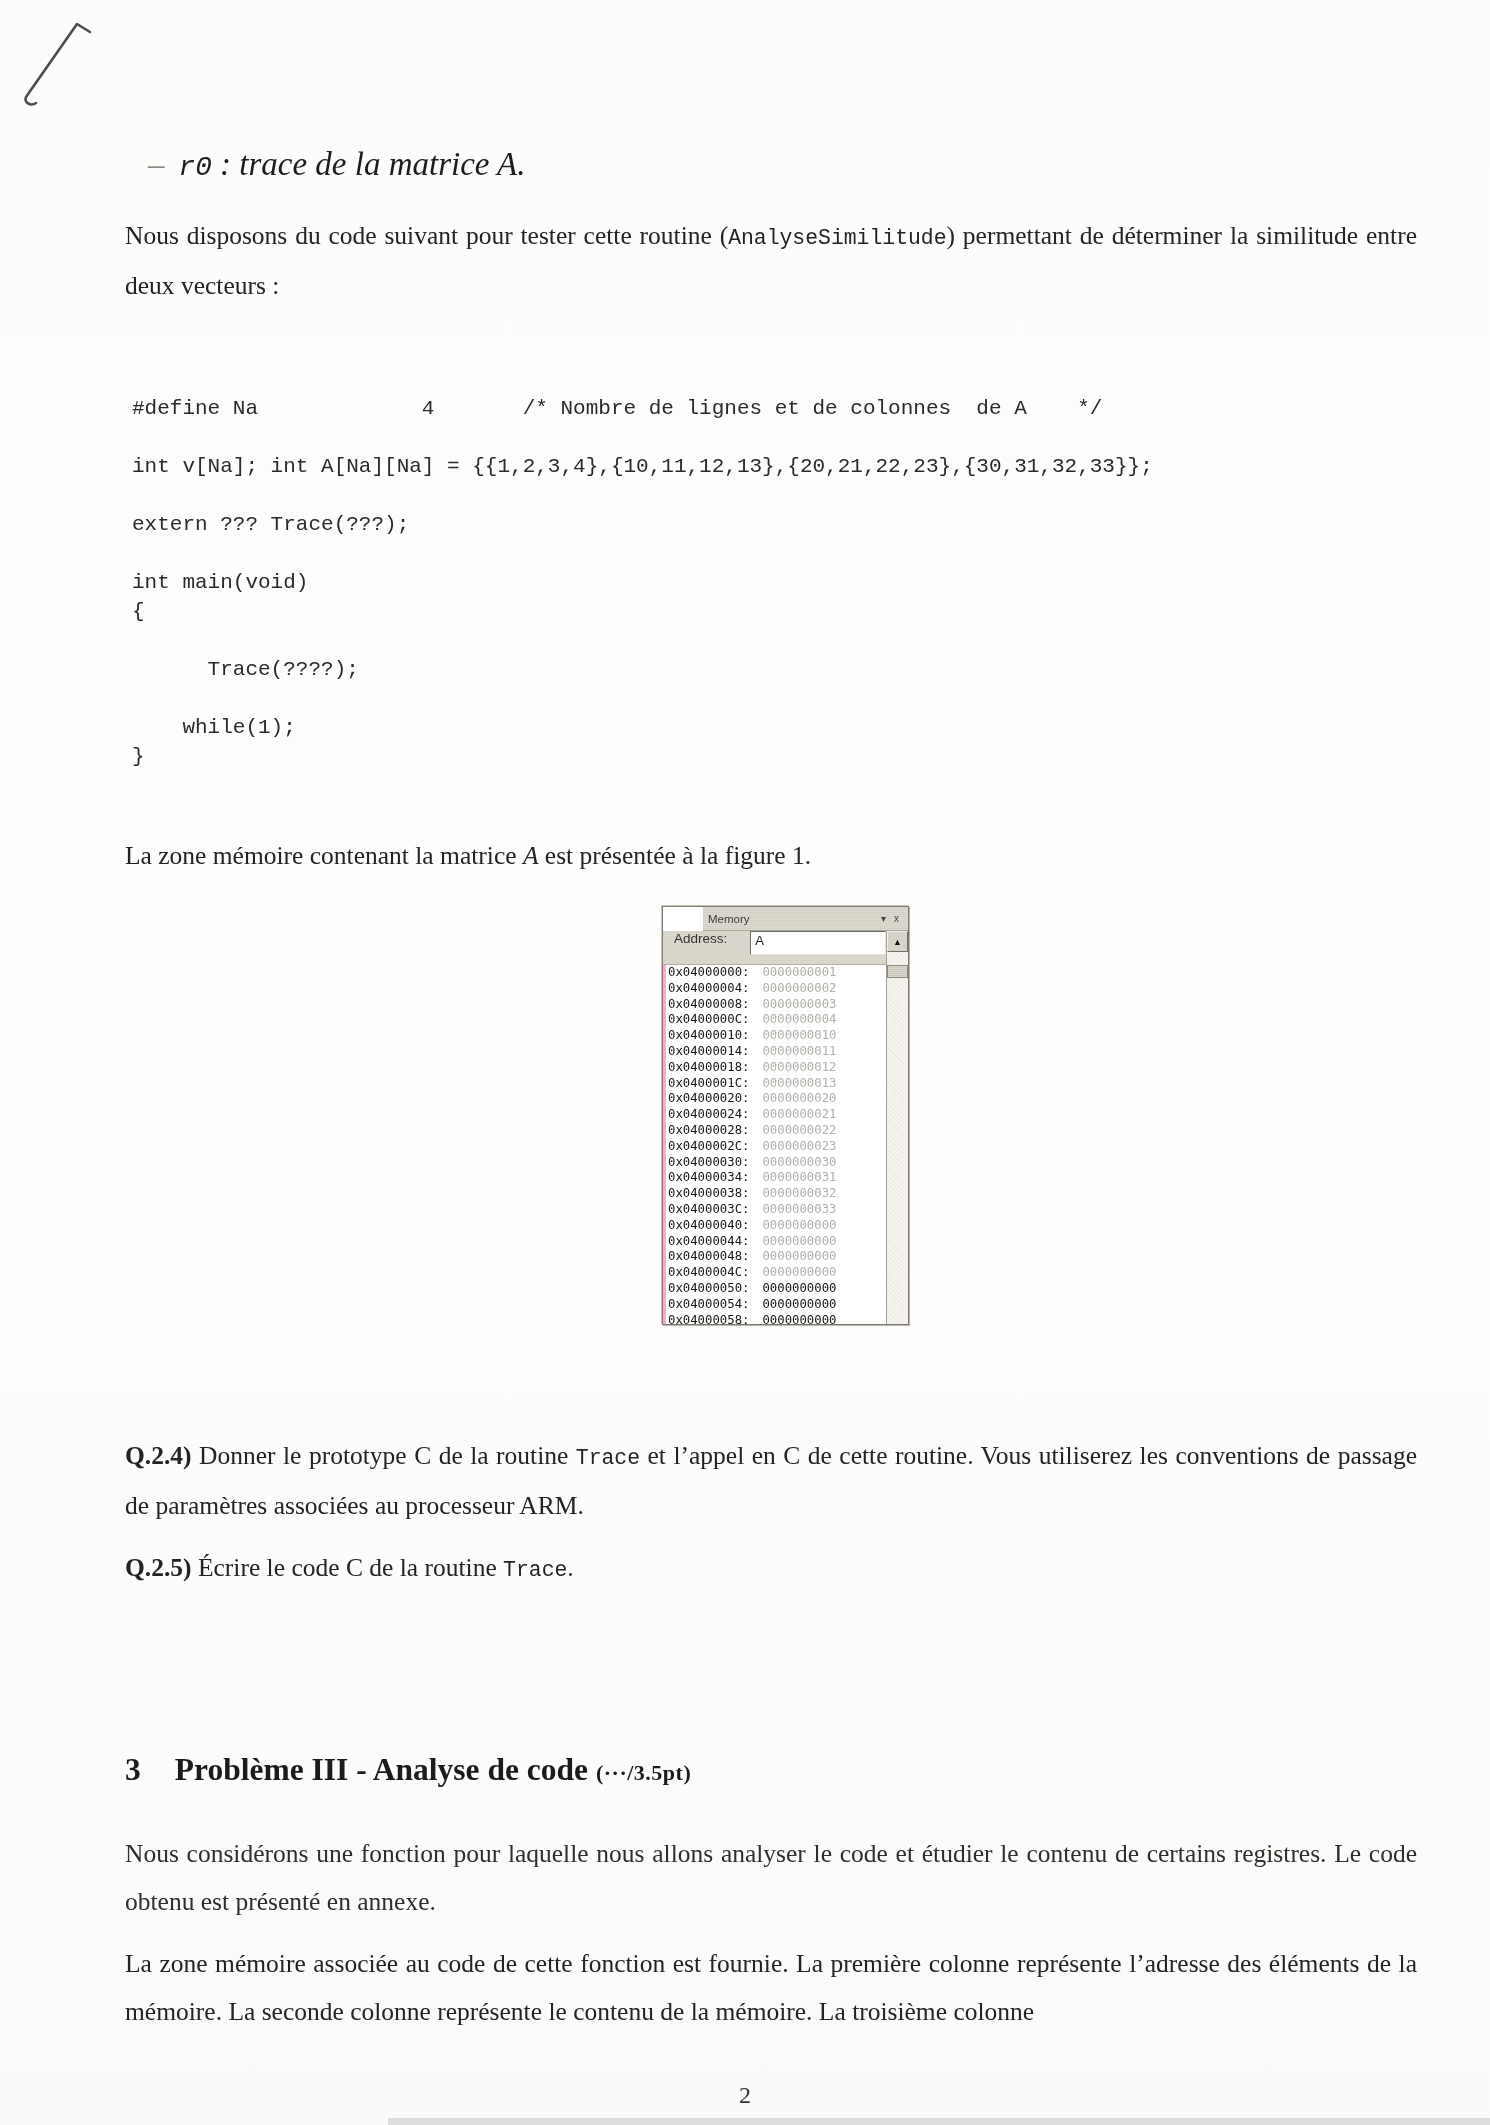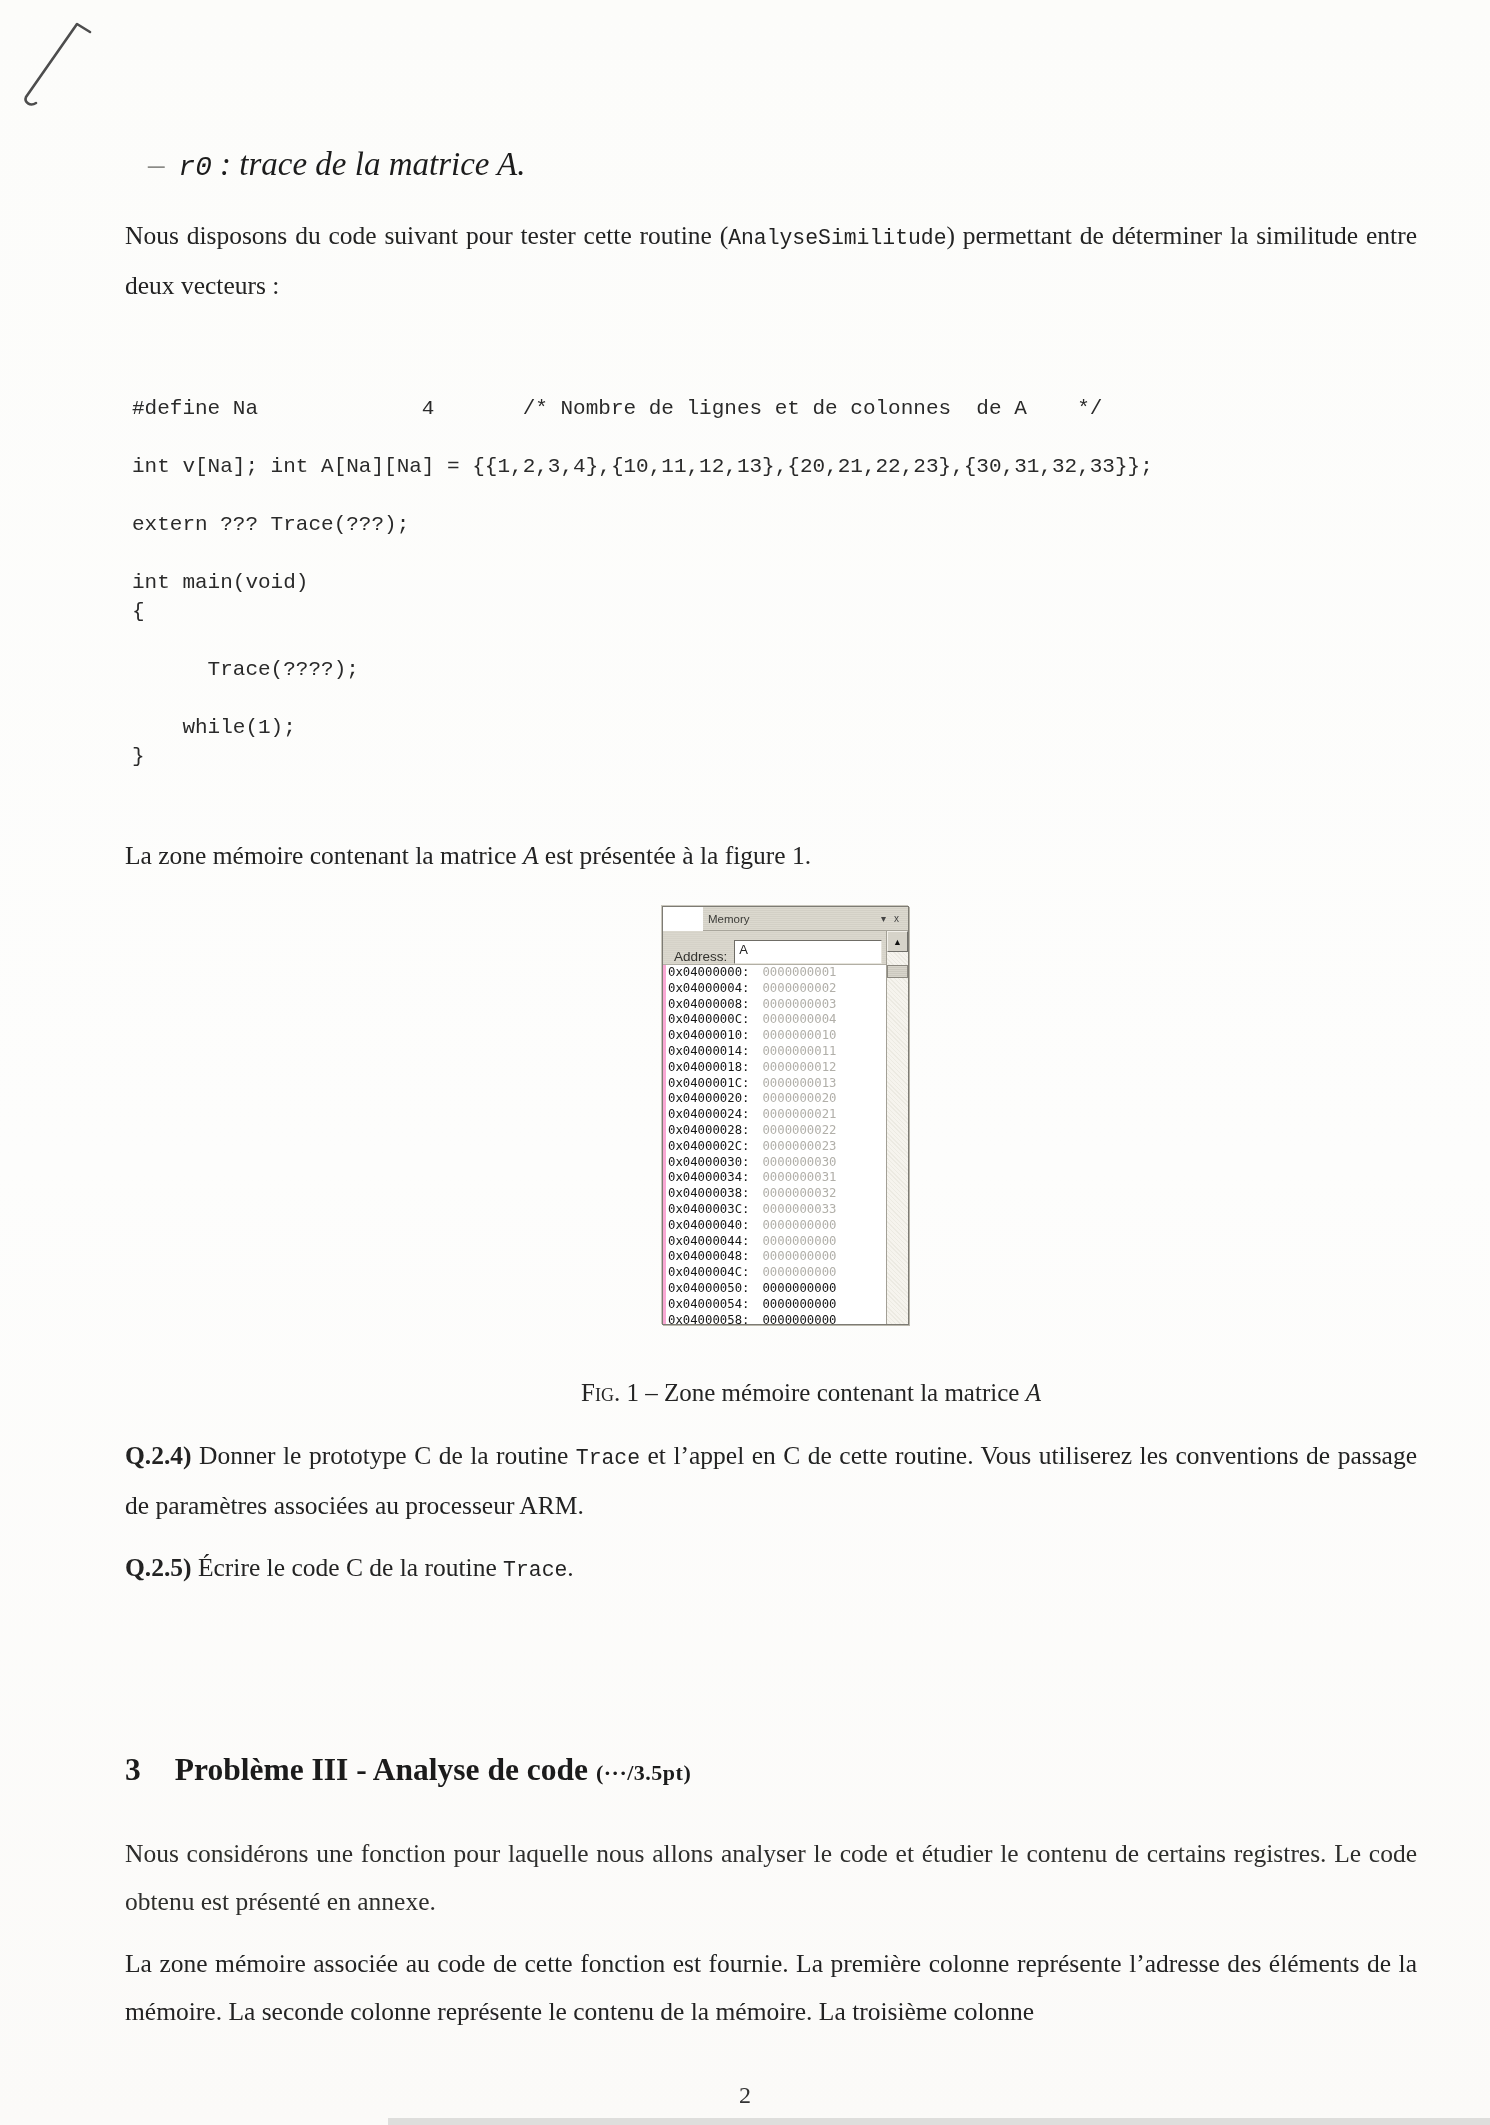--- a/index.html
+++ b/index.html
@@ -41,21 +41,21 @@
   .mem-titlebar{
     height:19px; flex:0 0 19px; display:flex; align-items:center; padding:2px 5px;
     background:repeating-linear-gradient(0deg,#dcd9cf 0 1px,#d3d0c6 1px 2px);
     border-bottom:1px solid #a8a59b; font-size:11.5px; color:#3c3c38;margin-left:40px;
   }
   .mem-title{flex:1;}
   .mem-titlebar-icon{width:13px; text-align:center; font-size:10px; color:#444; line-height:19px; cursor:default;}
   .mem-main{flex:1; display:flex; min-height:0;}
   .mem-content{flex:1; display:flex; flex-direction:column; min-width:0;}
   .mem-toolbar{
-    flex:0 0 33px; display:flex; align-items:flex-end; gap:7px; padding-left:11px;
+    flex:0 0 33px; display:flex; align-items:flex-start; gap:23px; padding-left:11px;
     background:repeating-linear-gradient(0deg,#dbd8ce 0 1px,#d5d2c8 1px 2px);
     border-bottom:1px solid #b2afa5; font-size:13.5px; color:#33332f;
   }
   .mem-address-input{
     width:138px; height:20px; background:#fff; font:13px "Liberation Sans", sans-serif;
     border:1px solid; border-color:#6f6d66 #e6e4dc #e6e4dc #6f6d66; padding:1px 4px; color:#222;
   }
   .mem-rows{
     flex:1; overflow:hidden; padding-left:2px; border-left:3px solid #f9a8d4;
     background:#fff;
@@ -153,23 +153,20 @@
             <div class="mem-row"><span class="addr">0x04000058:</span><span class="val">0000000000</span></div>
           </div>
       </div>
       <div class="mem-scrollbar">
         <div class="mem-scroll-up">▲</div>
         <div class="mem-scroll-thumb"></div>
       </div>
     </div>
   </div>
 
-  <div class="abs figure-caption">
-    <span class="smallcaps">Fig. 1 – </span><span>Zone mémoire contenant la matrice </span><i>A</i>
-  </div>
 
   <p class="abs body-text" style="top:1432px; margin:0;">
     <span class="q-label">Q.2.4)</span><span> Donner le prototype C de la routine </span><span class="mono">Trace</span><span> et l’appel en C de cette routine. Vous utiliserez les conventions de passage de paramètres associées au processeur ARM.</span>
   </p>
 
   <p class="abs body-text" style="top:1544px; margin:0;">
     <span class="q-label">Q.2.5)</span><span> Écrire le code C de la routine </span><span class="mono">Trace</span><span>.</span>
   </p>
 
 

